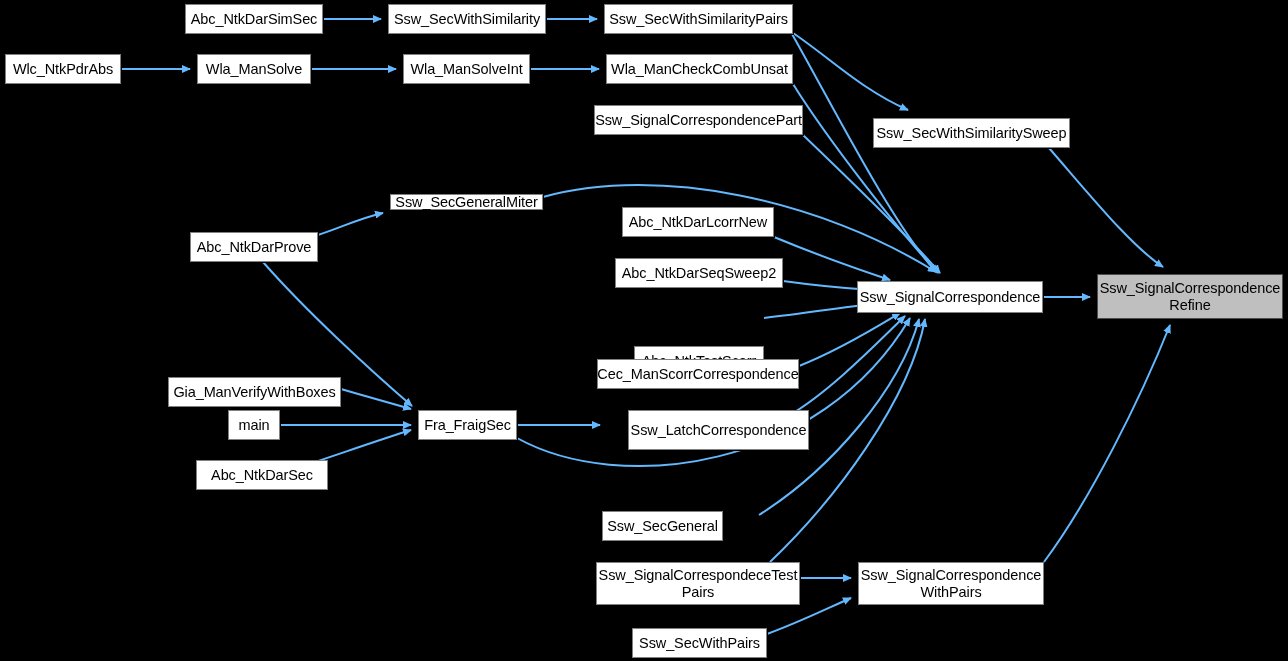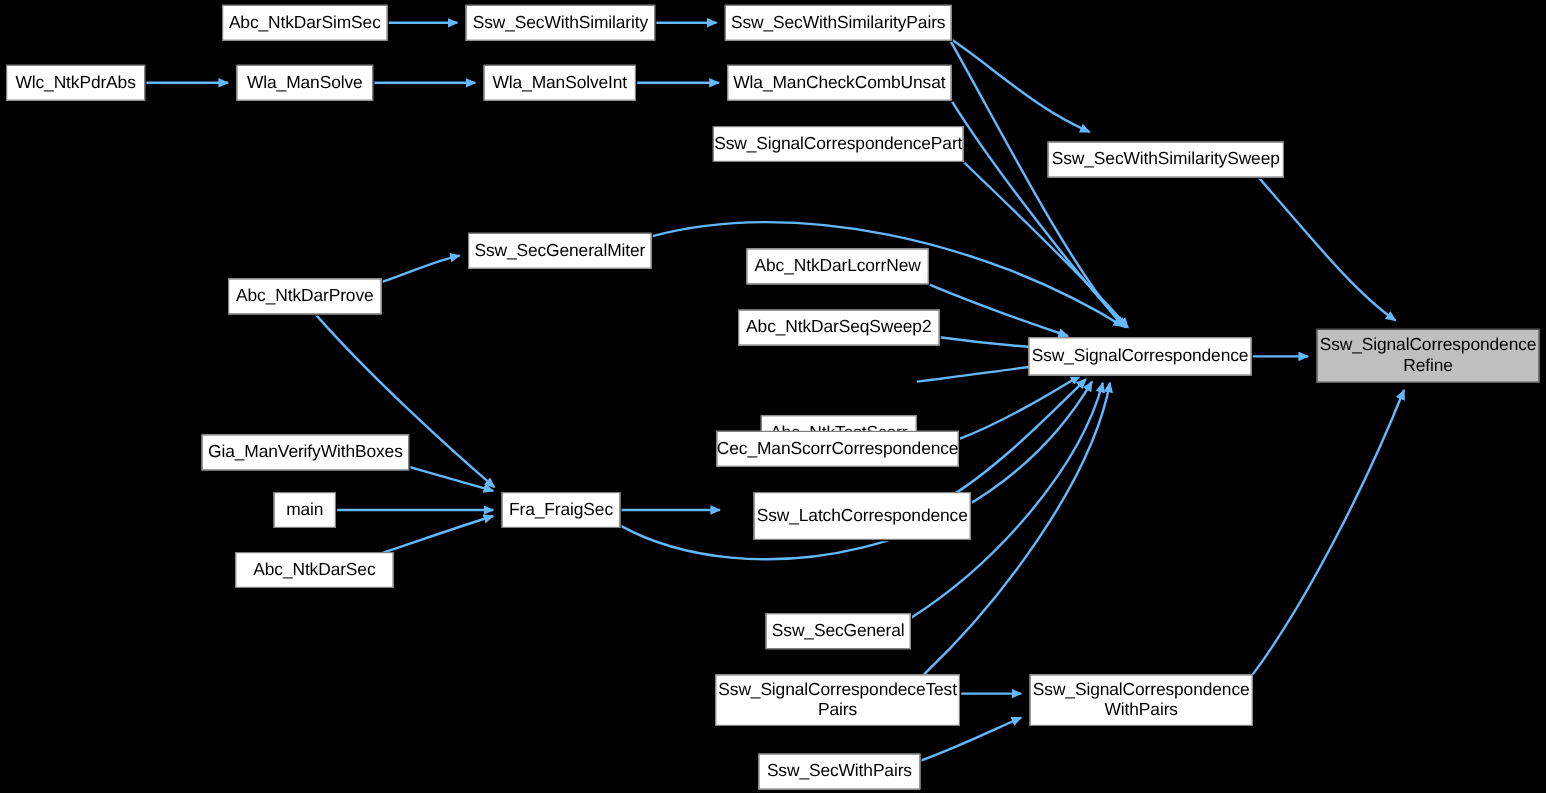--- a/index.html
+++ b/index.html
@@ -78,34 +78,34 @@
   <div id="node-layer">
       <div class="node" style="left: 185px; top: 4px; width: 138px; height: 30px;">Abc_NtkDarSimSec</div>
       <div class="node" style="left: 388px; top: 4px; width: 158px; height: 30px;">Ssw_SecWithSimilarity</div>
       <div class="node" style="left: 604px; top: 4px; width: 189px; height: 30px;">Ssw_SecWithSimilarityPairs</div>
       <div class="node" style="left: 5px; top: 54px; width: 116px; height: 30px;">Wlc_NtkPdrAbs</div>
       <div class="node" style="left: 197px; top: 54px; width: 114px; height: 30px;">Wla_ManSolve</div>
       <div class="node" style="left: 403px; top: 54px; width: 127px; height: 30px;">Wla_ManSolveInt</div>
       <div class="node" style="left: 606px; top: 54px; width: 187px; height: 30px;">Wla_ManCheckCombUnsat</div>
       <div class="node" style="left: 594px; top: 105px; width: 209px; height: 30px;">Ssw_SignalCorrespondencePart</div>
       <div class="node" style="left: 852px; top: 118px; width: 197px; height: 30px; margin-left: 21px;">Ssw_SecWithSimilaritySweep</div>
-      <div class="node" style="left: 390px; top: 194px; width: 153px; height: 30px;">Ssw_SecGeneralMiter</div>
+      <div class="node" style="left: 390px; top: 194px; width: 153px; height: 16px;">Ssw_SecGeneralMiter</div>
       <div class="node" style="left: 622px; top: 207px; width: 152px; height: 30px;">Abc_NtkDarLcorrNew</div>
       <div class="node" style="left: 190px; top: 232px; width: 128px; height: 30px;">Abc_NtkDarProve</div>
       <div class="node" style="left: 615px; top: 258px; width: 168px; height: 30px;">Abc_NtkDarSeqSweep2</div>
       <div class="node" style="left: 857px; top: 281px; width: 186px; height: 32px;">Ssw_SignalCorrespondence</div>
       <div class="node highlight" style="left: 1097px; top: 274px; width: 186px; height: 45px;">Ssw_SignalCorrespondence
 Refine</div>
       <div class="node" style="left: 634px; top: 308px; width: 130px; height: 30px; margin-top: 38px;">Abc_NtkTestScorr</div>
-      <div class="node" style="left: 168px; top: 362px; width: 173px; height: 30px;">Gia_ManVerifyWithBoxes</div>
+      <div class="node" style="left: 168px; top: 377px; width: 173px; height: 30px;">Gia_ManVerifyWithBoxes</div>
       <div class="node" style="left: 597px; top: 359px; width: 202px; height: 30px;">Cec_ManScorrCorrespondence</div>
       <div class="node" style="left: 228px; top: 410px; width: 52px; height: 30px;">main</div>
       <div class="node" style="left: 418px; top: 410px; width: 99px; height: 30px;">Fra_FraigSec</div>
       <div class="node" style="left: 628px; top: 410px; width: 181px; height: 40px;">Ssw_LatchCorrespondence</div>
       <div class="node" style="left: 196px; top: 460px; width: 132px; height: 30px;">Abc_NtkDarSec</div>
-      <div class="node" style="left: 638px; top: 511px; width: 121px; height: 30px;">Ssw_SecGeneral</div>
+      <div class="node" style="left: 602px; top: 511px; width: 121px; height: 30px;">Ssw_SecGeneral</div>
       <div class="node" style="left: 596px; top: 562px; width: 204px; height: 43px;">Ssw_SignalCorrespondeceTest
 Pairs</div>
       <div class="node" style="left: 858px; top: 562px; width: 186px; height: 43px;">Ssw_SignalCorrespondence
 WithPairs</div>
       <div class="node" style="left: 632px; top: 628px; width: 135px; height: 30px;">Ssw_SecWithPairs</div>
     </div>
 </div>
 
 </body></html>

